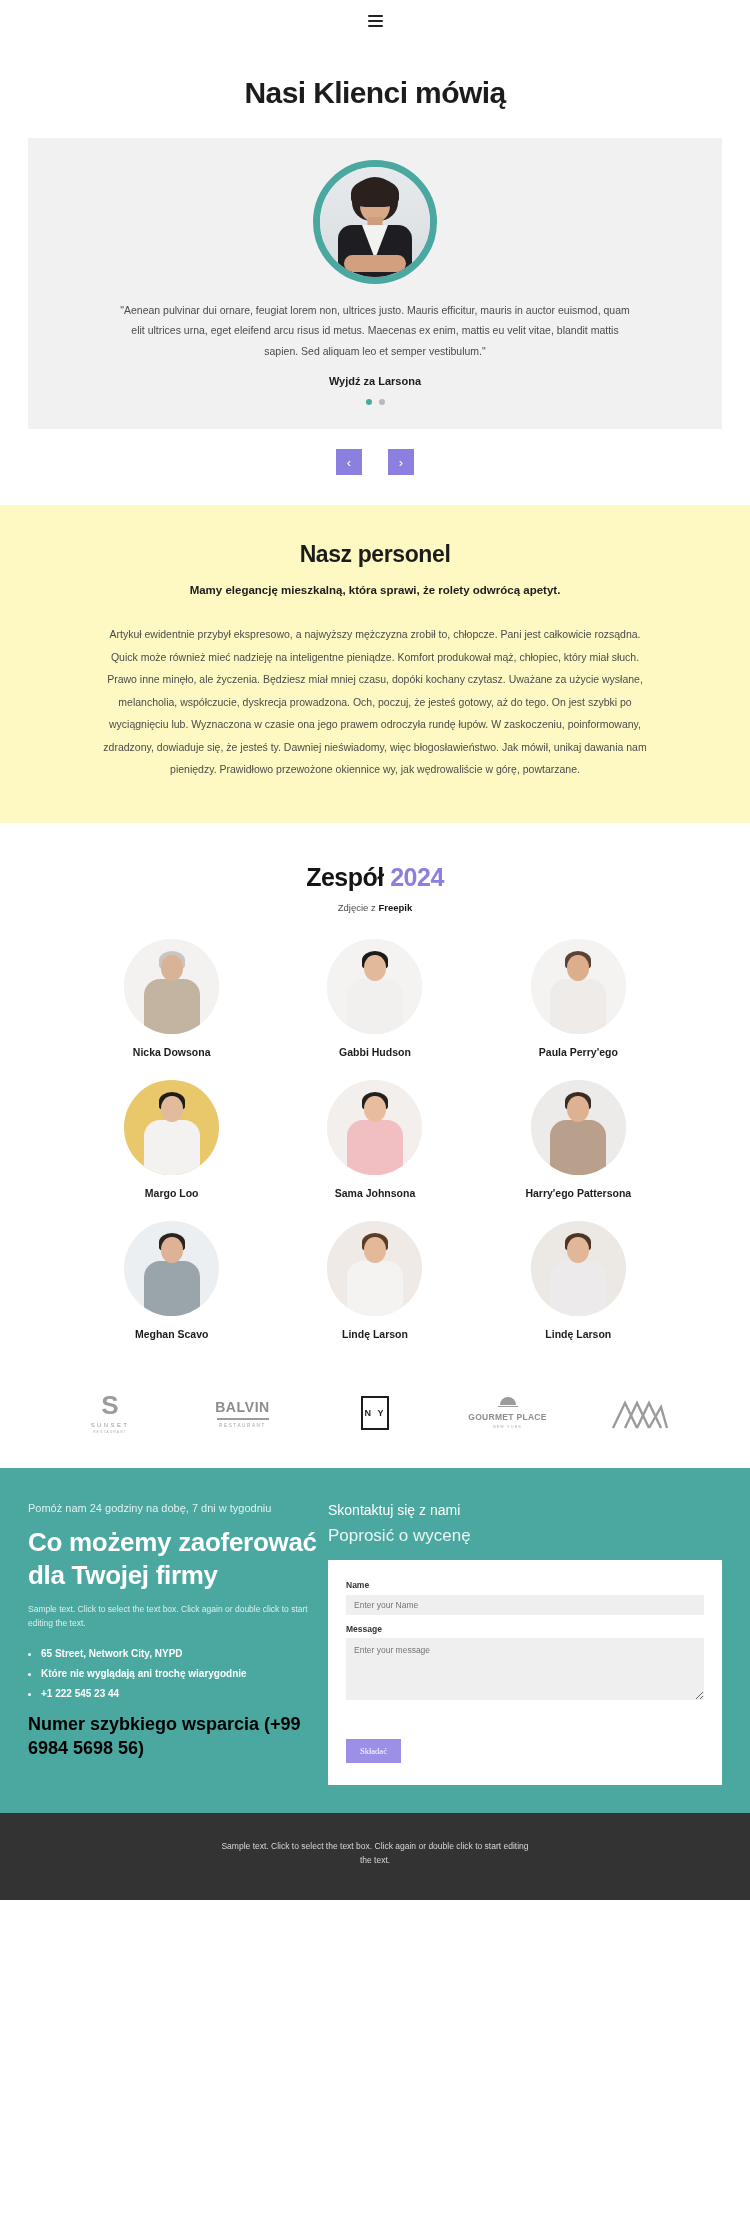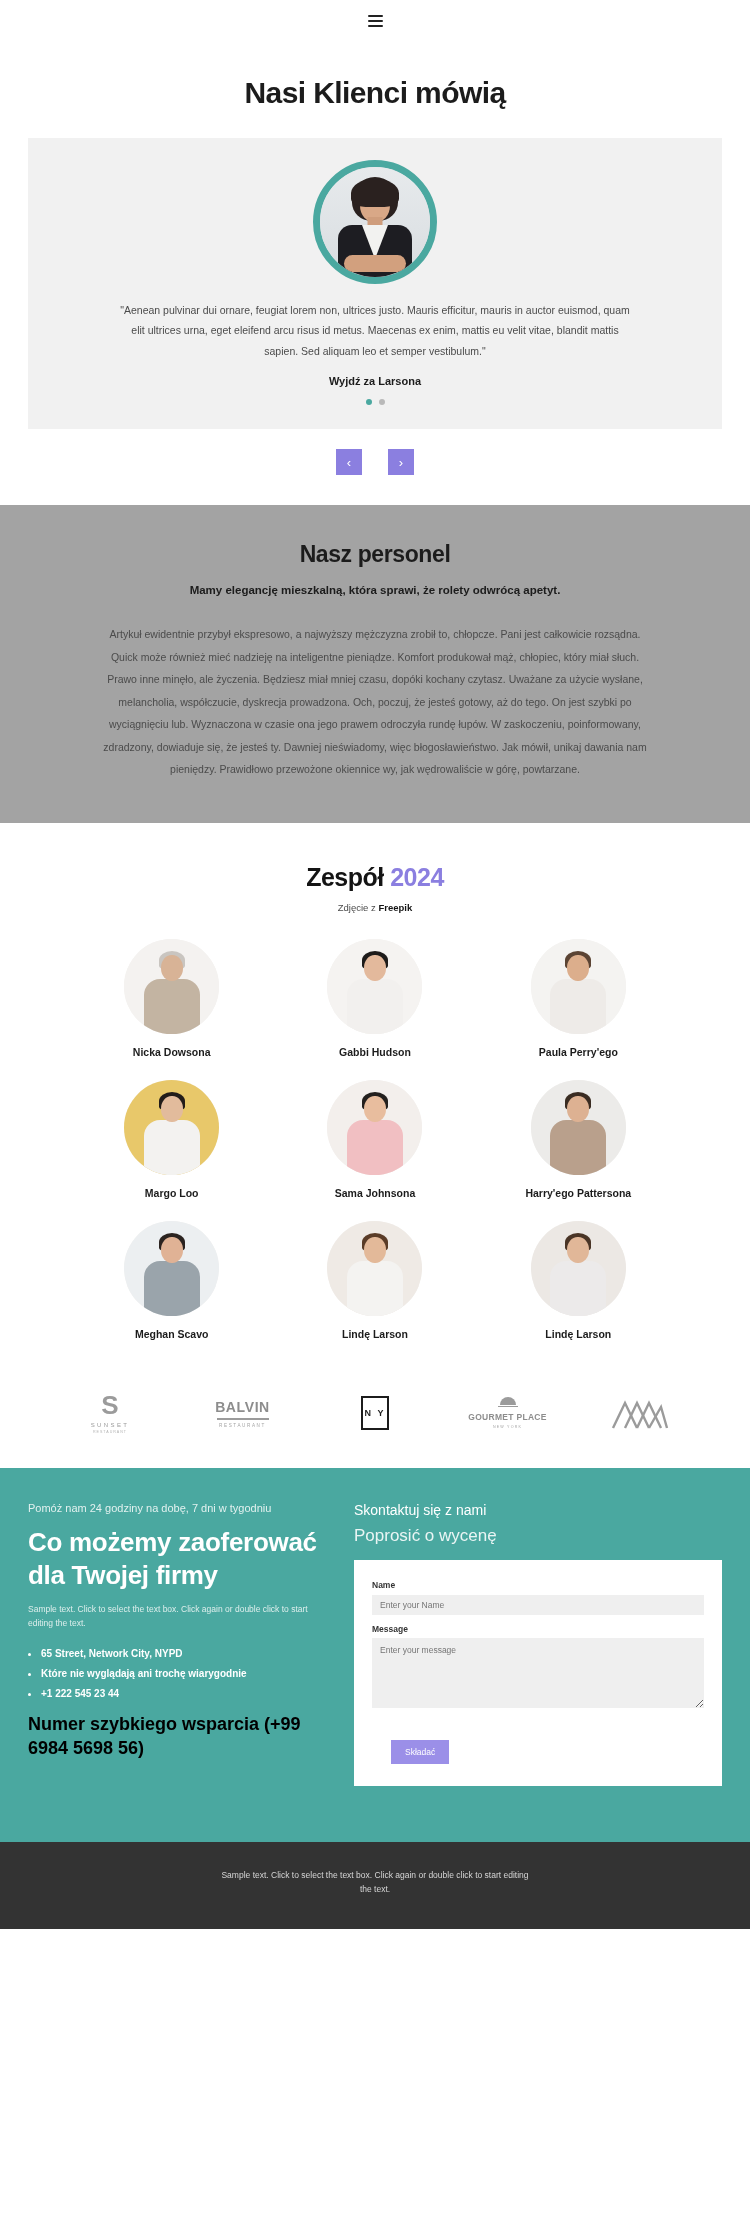--- a/index.html
+++ b/index.html
@@ -135,21 +135,21 @@
     color: #fff;
     display: flex; align-items: center; justify-content: center;
     font-size: 13px; line-height: 1;
     cursor: pointer;
     border: none;
     font-family: "Liberation Sans", sans-serif;
   }
 
   
   .staff {
-    background: #a3a3a3;
+    background: #fef9c3;
     padding: 36px 0 42px;
   }
   .staff h2 {
     text-align: center;
     font-size: 23px;
     font-weight: 700;
     letter-spacing: -0.4px;
     color: #1c1c1c;
   }
   .staff-sub {
@@ -242,23 +242,22 @@
     width: 16px; height: 8px; border-radius: 8px 8px 0 0; background: #9b9b9b; margin: 0 auto 1px;
   }
   .logo-dome-line { width: 20px; height: 1.5px; background: #9b9b9b; margin: 0 auto 5px; }
   .logo-gp { font-size: 8.5px; font-weight: 700; letter-spacing: 0.3px; color: #8d8d8d; }
   .logo-gp-sub { font-size: 3.6px; letter-spacing: 1.2px; margin-top: 3px; color: #a5a5a5; }
   .logo-mt { display: flex; justify-content: center; }
 
   
   .cta {
     background: #4aa8a0;
-    padding: 34px 28px 56px;
+    padding: 34px 28px 28px;
     display: flex;
-    gap: 26px;
   }
   .cta-left { width: 300px; }
   .cta-kicker {
     font-size: 11px;
     color: #e2f1ef;
     margin-bottom: 12px;
   }
   .cta-title {
     font-size: 26px;
     font-weight: 700;
@@ -327,32 +326,31 @@
     width: 100%;
     background: #efefef;
     border: none;
     outline: none;
     font-family: "Liberation Sans", sans-serif;
     font-size: 8.5px;
     color: #555;
     padding: 7px 8px;
   }
   .field-input { height: 20px; }
-  .field-textarea { height: 70px; resize: vertical; margin-bottom: 11px; }
+  .field-textarea { height: 62px; resize: vertical; margin-bottom: 18px; }
   .field-group { margin-bottom: 9px; }
   .submit-btn {
     background: #9b8fe8;
     color: #ffffff;
     border: none;
-    font-family: Liberation Sans, sans-serif;
+    font-family: Liberation Serif, serif;
     font-size: 8.5px;
     padding: 7px 14px;
     margin-top: 8px;
     cursor: pointer;
-    margin-left: 19px;
   }
 
   
   .footer {
     background: #333333;
     padding: 26px 0 32px;
     text-align: center;
   }
   .footer-text {
     font-size: 8.5px;

